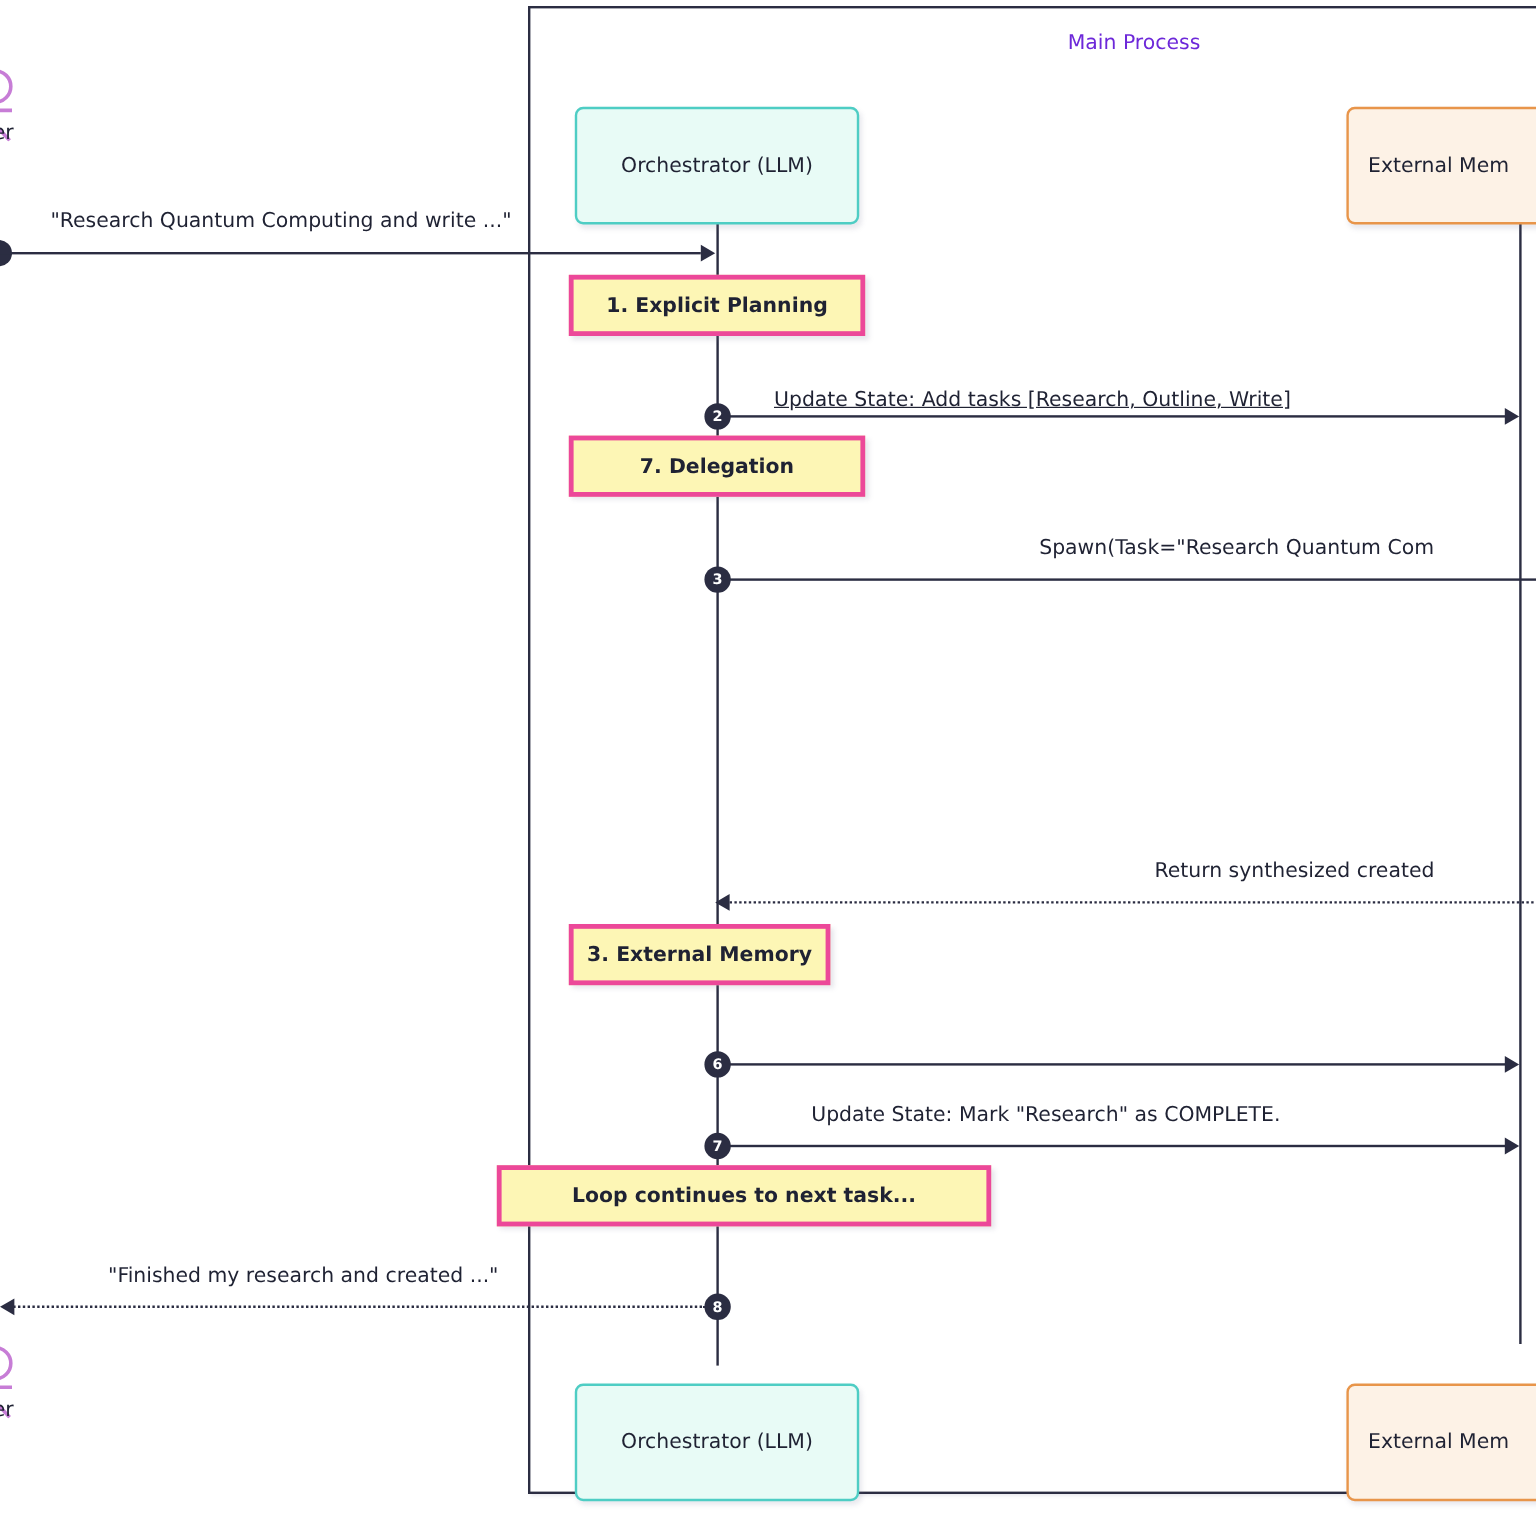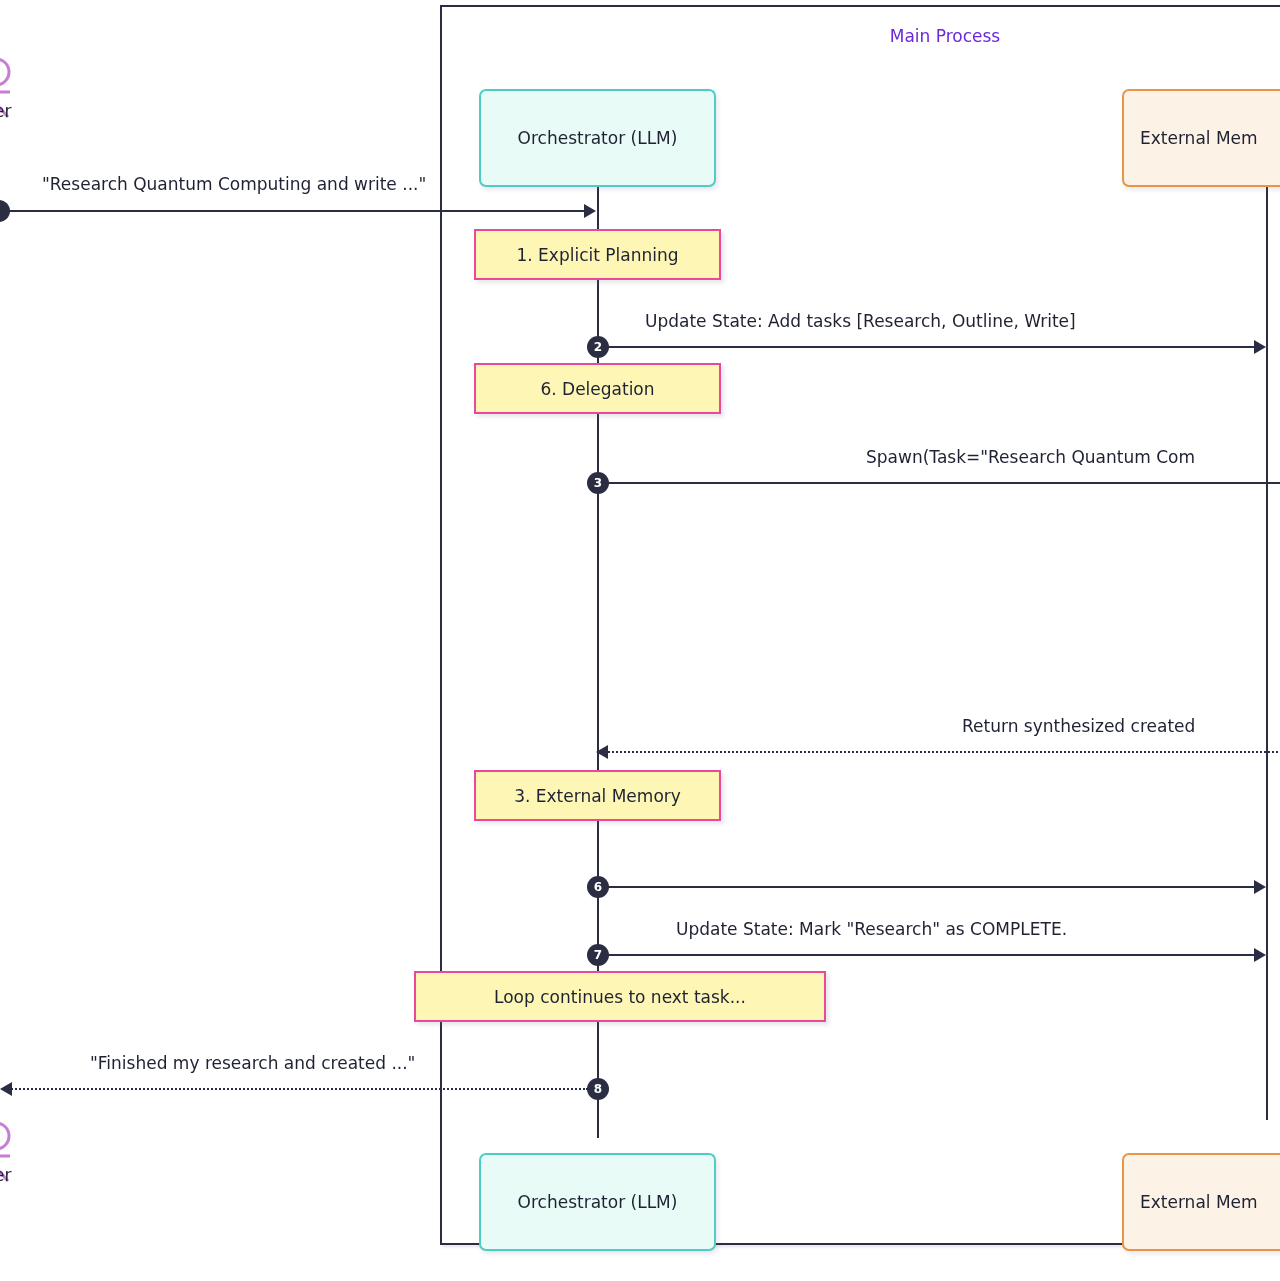--- a/index.html
+++ b/index.html
@@ -117,24 +117,24 @@
     display: flex;
     align-items: center;
     justify-content: center;
     line-height: 1;
   }
   
   .note {
     position: absolute;
     box-sizing: border-box;
     background: #fdf6b5;
-    border: 2px solid #ec4899;
-    color: #1f2233;
-    font-size: 17px;
-    font-weight: normal;
+    border: 4px solid #ec4899;
+    color: #1f2233;
+    font-size: 17px;
+    font-weight: bold;
     display: flex;
     align-items: center;
     justify-content: center;
     white-space: nowrap;
     box-shadow: 3px 3px 4px rgba(120,120,150,0.18);
   }
 </style>
 </head>
 <body>
 
@@ -167,42 +167,42 @@
 
   <div class="msg-label" style="left:42px; top:174px;">"Research Quantum Computing and write ..."</div>
   <div class="seq-badge" style="left:-12px; top:200px;">&nbsp;</div>
   <div class="msg-line" style="left:-2px; top:210px; width:586px;"></div>
   <div class="arrowhead right" style="left:584px; top:204px;"></div>
 
   <div class="note" style="left:474px; top:229px; width:247px; height:51px;">
     <span>1. Explicit Planning</span>
   </div>
 
-  <div class="msg-label" style="left:645px; top:311px;">Update State: Add tasks [Research, Outline, Write]</div>
+  <div class="msg-label" style="left:645px; top:323px;text-decoration:underline;">Update State: Add tasks [Research, Outline, Write]</div>
   <div class="msg-line" style="left:598px; top:346px; width:658px;"></div>
   <div class="arrowhead right" style="left:1254px; top:340px;"></div>
   <div class="seq-badge" style="left:587px; top:336px;">
     <span>2</span>
   </div>
 
   <div class="note" style="left:474px; top:363px; width:247px; height:51px;">
-    <span>6. Delegation</span>
+    <span>7. Delegation</span>
   </div>
 
   <div class="msg-label" style="left:866px; top:447px;">Spawn(Task="Research Quantum Com</div>
   <div class="msg-line" style="left:598px; top:482px; width:688px;"></div>
   <div class="seq-badge" style="left:587px; top:472px;">
     <span>3</span>
   </div>
 
   <div class="msg-label" style="left:962px; top:716px;">Return synthesized created</div>
   <div class="msg-line dotted" style="left:604px; top:751px; width:682px;"></div>
   <div class="arrowhead left" style="left:596px; top:745px;"></div>
 
-  <div class="note" style="left:474px; top:770px; width:247px; height:51px;">
+  <div class="note" style="left:474px; top:770px; width:218px; height:51px;">
     <span>3. External Memory</span>
   </div>
 
   <div class="msg-line" style="left:598px; top:886px; width:658px;"></div>
   <div class="arrowhead right" style="left:1254px; top:880px;"></div>
   <div class="seq-badge" style="left:587px; top:876px;">
     <span>6</span>
   </div>
 
   <div class="msg-label" style="left:676px; top:919px;">Update State: Mark "Research" as COMPLETE.</div>

